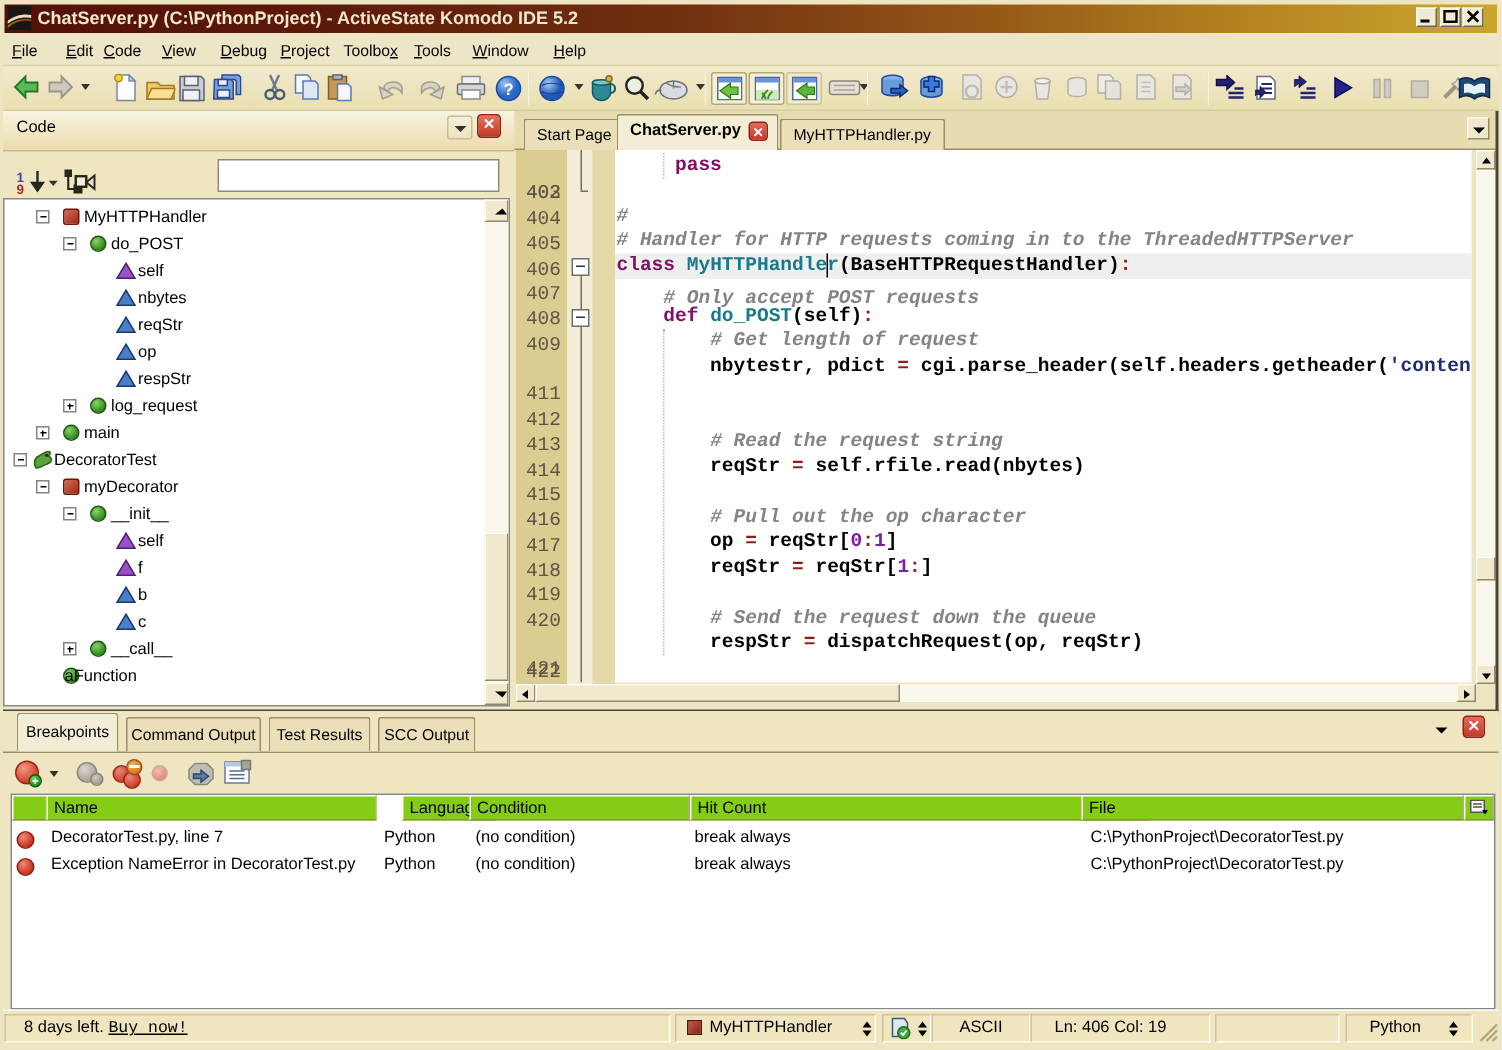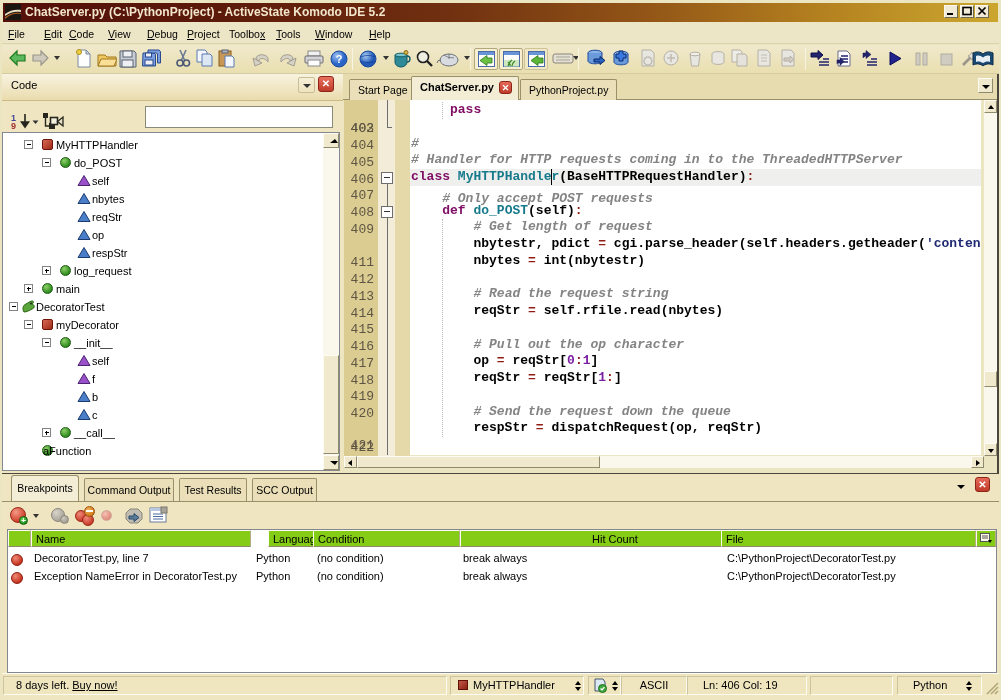--- a/index.html
+++ b/index.html
@@ -426,39 +426,38 @@
     <div class="sbtn" style="left:320px;top:322px;width:16px;height:15px;">
         <div class="sarrow" style="left:6px;top:5px;border-left:5px solid transparent;border-right:3px solid transparent;border-top:4px solid #000;"></div>
       </div>
   </div>
 
   <div class="abs" id="editor">
     <div class="abs" id="tabbar"></div>
     <div class="etab" style="left:6px;">Start Page</div>
     <div class="etab" style="left:68px;top:2px;height:25px;background:#f3edd6;font-weight:bold;padding-right:24px;font-size:11px;">ChatServer.py</div>
     <div class="abs" style="left:156px;top:7px;width:13px;height:13px;background:linear-gradient(#e66a5a,#c03a28);border:1px solid #8c2418;border-radius:3px;color:#fff;font-size:9px;font-weight:bold;text-align:center;line-height:12px;">✕</div>
-    <div class="etab" style="left:177px;">PythonProject.py</div>
+    <div class="etab" style="left:177px;">MyHTTPHandler.py</div>
     <div class="abs sbtn" style="left:635px;top:4px;width:15px;height:15px;">
         <div class="sarrow" style="left:3px;top:6px;border-left:4px solid transparent;border-right:4px solid transparent;border-top:4px solid #000;"></div>
       </div>
   </div>
   <div class="abs" id="nummargin"></div>
   <div class="abs" id="foldmargin"></div>
   <div class="abs" id="indentstrip"></div>
   <div class="abs" id="code">
     <div class="abs" style="left:0;top:69.0px;width:571px;height:17px;background:#efefed;"></div>
     <div class="cl" style="top:2.0px;"><span class="kw">     pass</span></div>
     <div class="cl" style="top:35.5px;"><span class="cmt">#</span></div>
     <div class="cl" style="top:52.25px;"><span class="cmt"># Handler for HTTP requests coming in to the ThreadedHTTPServer</span></div>
     <div class="cl" style="top:69.0px;"><span class="kw">class</span> <span class="cls">MyHTTPHandler</span>(BaseHTTPRequestHandler)<span class="op">:</span></div>
     <div class="cl" style="top:91px;">    <span class="cmt"># Only accept POST requests</span></div>
     <div class="cl" style="top:102.5px;">    <span class="kw">def</span> <span class="cls">do_POST</span>(self)<span class="op">:</span></div>
     <div class="cl" style="top:119.25px;">        <span class="cmt"># Get length of request</span></div>
     <div class="cl" style="top:136.0px;">        nbytestr, pdict <span class="op">=</span> cgi.parse_header(self.headers.getheader(<span class="str">'content-type'</span>))</div>
-    <div class="cl" style="top:152.75px;">        nbytes <span class="op">=</span> int(nbytestr)</div>
     <div class="cl" style="top:186.25px;">        <span class="cmt"># Read the request string</span></div>
     <div class="cl" style="top:236.5px;">        <span class="cmt"># Pull out the op character</span></div>
     <div class="cl" style="top:203.0px;">        reqStr <span class="op">=</span> self.rfile.read(nbytes)</div>
     <div class="cl" style="top:253.25px;">        op <span class="op">=</span> reqStr[<span class="nmb">0</span><span class="op">:</span><span class="nmb">1</span>]</div>
     <div class="cl" style="top:270.0px;">        reqStr <span class="op">=</span> reqStr[<span class="nmb">1</span><span class="op">:</span>]</div>
     <div class="cl" style="top:320.25px;">        respStr <span class="op">=</span> dispatchRequest(op, reqStr)</div>
     <div class="cl" style="top:303.5px;">        <span class="cmt"># Send the request down the queue</span></div>
     <div class="abs" style="left:32px;top:2.0px;width:1px;height:16.75px;border-left:1px dotted #b9b9b9;"></div>
     <div class="abs" style="left:32px;top:119.25px;width:1px;height:217.75px;border-left:1px dotted #b9b9b9;"></div>
     <div class="abs" style="left:141px;top:69.0px;width:1px;height:16px;background:#000;"></div>
@@ -551,21 +550,21 @@
           <rect x="1" y="2" width="16" height="3" fill="#b8c8e0"></rect>
           <path d="M4 8 h10 M4 10.5 h10 M4 13 h10" stroke="#4a6aa0" stroke-width="1"></path>
           <rect x="12" y="1" width="6" height="6" fill="#a8a49a" stroke="#7a766c"></rect>
         </svg>
   </div>
     <div class="abs" id="btable">
       <div class="th" style="left:0;width:23px;"></div>
       <div class="th" style="left:23px;width:220px;">Name</div>
       <div class="th" style="left:260px;width:62px;">Language</div>
       <div class="th" style="left:305px;width:147px;">Condition</div>
-      <div class="th" style="left:452px;width:306px;text-align:center;">Hit Count</div>
+      <div class="th" style="left:452px;width:306px;">Hit Count</div>
       <div class="th" style="left:713px;width:255px;">File</div>
       <div class="th" style="left:968px;width:20px;"><svg width="13" height="12" style="margin-left:-1px;margin-top:2px;">
             <rect x="0.5" y="0.5" width="9" height="8" fill="#fffbe8" stroke="#555"></rect>
             <path d="M2 3 h6 M2 5 h6" stroke="#555" stroke-width="1" fill="none"></path>
             <path d="M8 7 l2 3 l2 -3 z" fill="#000"></path>
           </svg></div>
       <div class="abs" style="left:3px;top:24px;width:12px;height:12px;background:radial-gradient(circle at 35% 30%,#f08a76,#c22f1c 75%);border:1px solid #8e1e10;border-radius:50%;"></div>
       <div class="abs" style="left:3px;top:42px;width:12px;height:12px;background:radial-gradient(circle at 35% 30%,#f08a76,#c22f1c 75%);border:1px solid #8e1e10;border-radius:50%;"></div>
       <div class="td" style="left:26px;top:19px;">DecoratorTest.py, line 7</div>
       <div class="td" style="left:248px;top:19px;">Python</div>
@@ -573,21 +572,21 @@
       <div class="td" style="left:455px;top:19px;">break always</div>
       <div class="td" style="left:719px;top:19px;">C:\PythonProject\DecoratorTest.py</div>
       <div class="td" style="left:26px;top:37px;">Exception NameError in DecoratorTest.py</div>
       <div class="td" style="left:248px;top:37px;">Python</div>
       <div class="td" style="left:309px;top:37px;">(no condition)</div>
       <div class="td" style="left:455px;top:37px;">break always</div>
       <div class="td" style="left:719px;top:37px;">C:\PythonProject\DecoratorTest.py</div>
     </div>
   </div>
   <div class="abs" id="statusbar">
-    <div class="sseg" style="left:1px;top:2px;width:444px;padding-left:12px;">8 days left. <span style="text-decoration:underline;">Buy now!</span></div>
+    <div class="sseg" style="left:1px;top:2px;width:444px;padding-left:12px;">8 days left. <span style="text-decoration:underline;font-family:Liberation Mono, monospace;">Buy now!</span></div>
     <div class="sseg" style="left:448px;top:2px;width:134px;">
       <div class="abs" style="left:7px;top:3px;width:10px;height:10px;background:linear-gradient(135deg,#c05a48,#8e2014);border:1px solid #5e0f06;"></div>
       <div class="abs" style="left:22px;top:0;">MyHTTPHandler</div>
       <div class="abs spin" style="left:123px;top:3px;"></div>
     </div>
     <div class="sseg" style="left:586px;top:2px;width:33px;">
       <svg class="abs" style="left:3px;top:1px;" width="16" height="15">
           <path d="M3 1 h8 l2 3 v9 h-10 z" fill="#dce8f4" stroke="#456" stroke-width="1"></path>
           <circle cx="10.5" cy="10.5" r="4" fill="#3faa3f" stroke="#1e6e1e"></circle>
           <path d="M8.6 10.5 l1.4 1.4 l2.4 -2.8" stroke="#fff" stroke-width="1.3" fill="none"></path>

